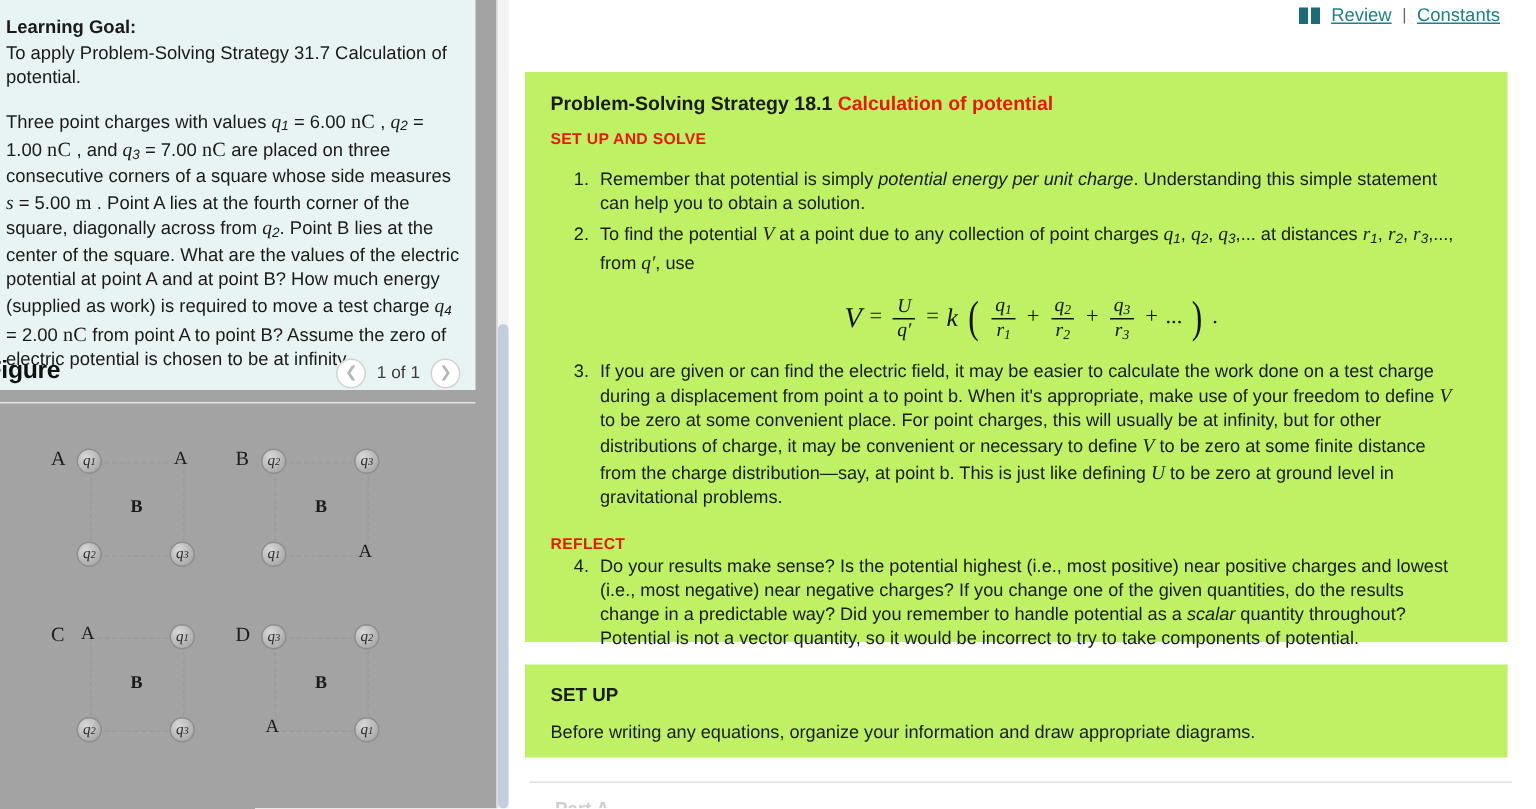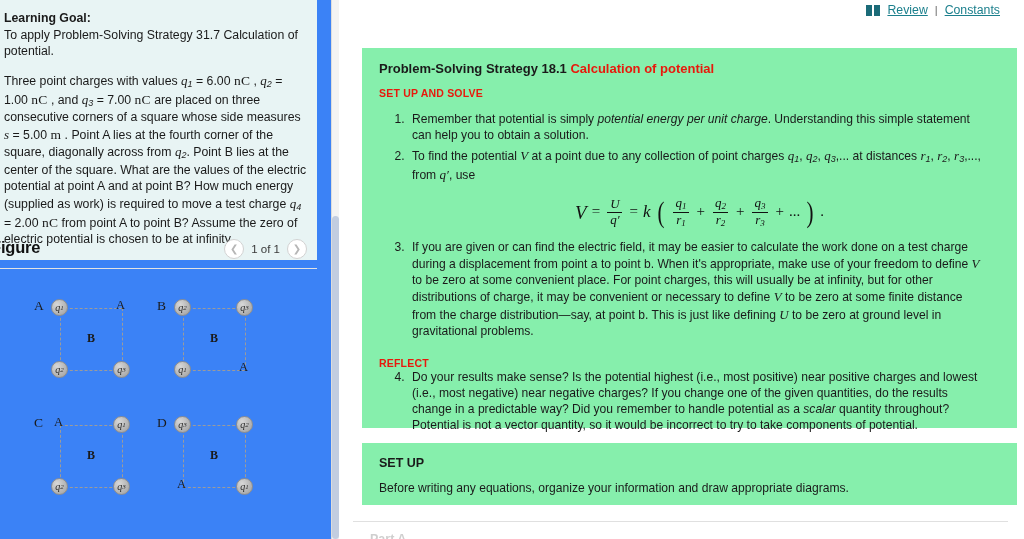--- a/index.html
+++ b/index.html
@@ -9,21 +9,21 @@
     background: #ffffff;
     font-family: "Liberation Sans", sans-serif;
     overflow: hidden;
   }
   .page { position: relative; width: 1024px; height: 539px; }
 
   
   .left-panel {
     position: absolute; left: 0; top: 0;
     width: 331px; height: 539px;
-    background: #3b82f6;
+    background: #a3a3a3;
     overflow: hidden;
   }
   .problem-box {
     position: absolute; left: -6px; top: 0;
     width: 323px; padding: 10px 8px 12px 10px;
     background: #e8f4f4;
     font-size: 12.3px; color: #1a1a1a; line-height: 1.32;
   }
   .lg-title { font-weight: bold; margin: 0 0 1px 0; }
   .lg-body { margin: 0 0 12px 0; }
@@ -113,21 +113,21 @@
   .book-icon { display: inline-block; width: 15px; height: 11px; position: relative; }
   .book-icon i { position: absolute; top: 0; width: 6px; height: 11px; background: #1b6b78; display: block; }
   .book-icon i.b1 { left: 0; }
   .book-icon i.b2 { left: 8px; }
   .link {
     color: #1b7f8c; text-decoration: underline; font-size: 12.3px;
   }
   .link-sep { color: #666; font-size: 11px; padding: 0 1px; }
 
   .card {
-    position: absolute; left: 22px; background: #86efac;
+    position: absolute; left: 10px; background: #bef264;
   }
   #strategy-card { top: 48px; width: 655px; height: 380px; }
   .card-head { padding: 13px 0 0 17px; }
   .ps-title { font-size: 13px; font-weight: bold; color: #1a1a1a; }
   .ps-title .redpart { color: #e8190c; }
   .setup-solve {
     font-size: 10.5px; font-weight: bold; color: #e8190c;
     letter-spacing: 0.2px; margin-top: 11px;
   }
   ol.steps {

